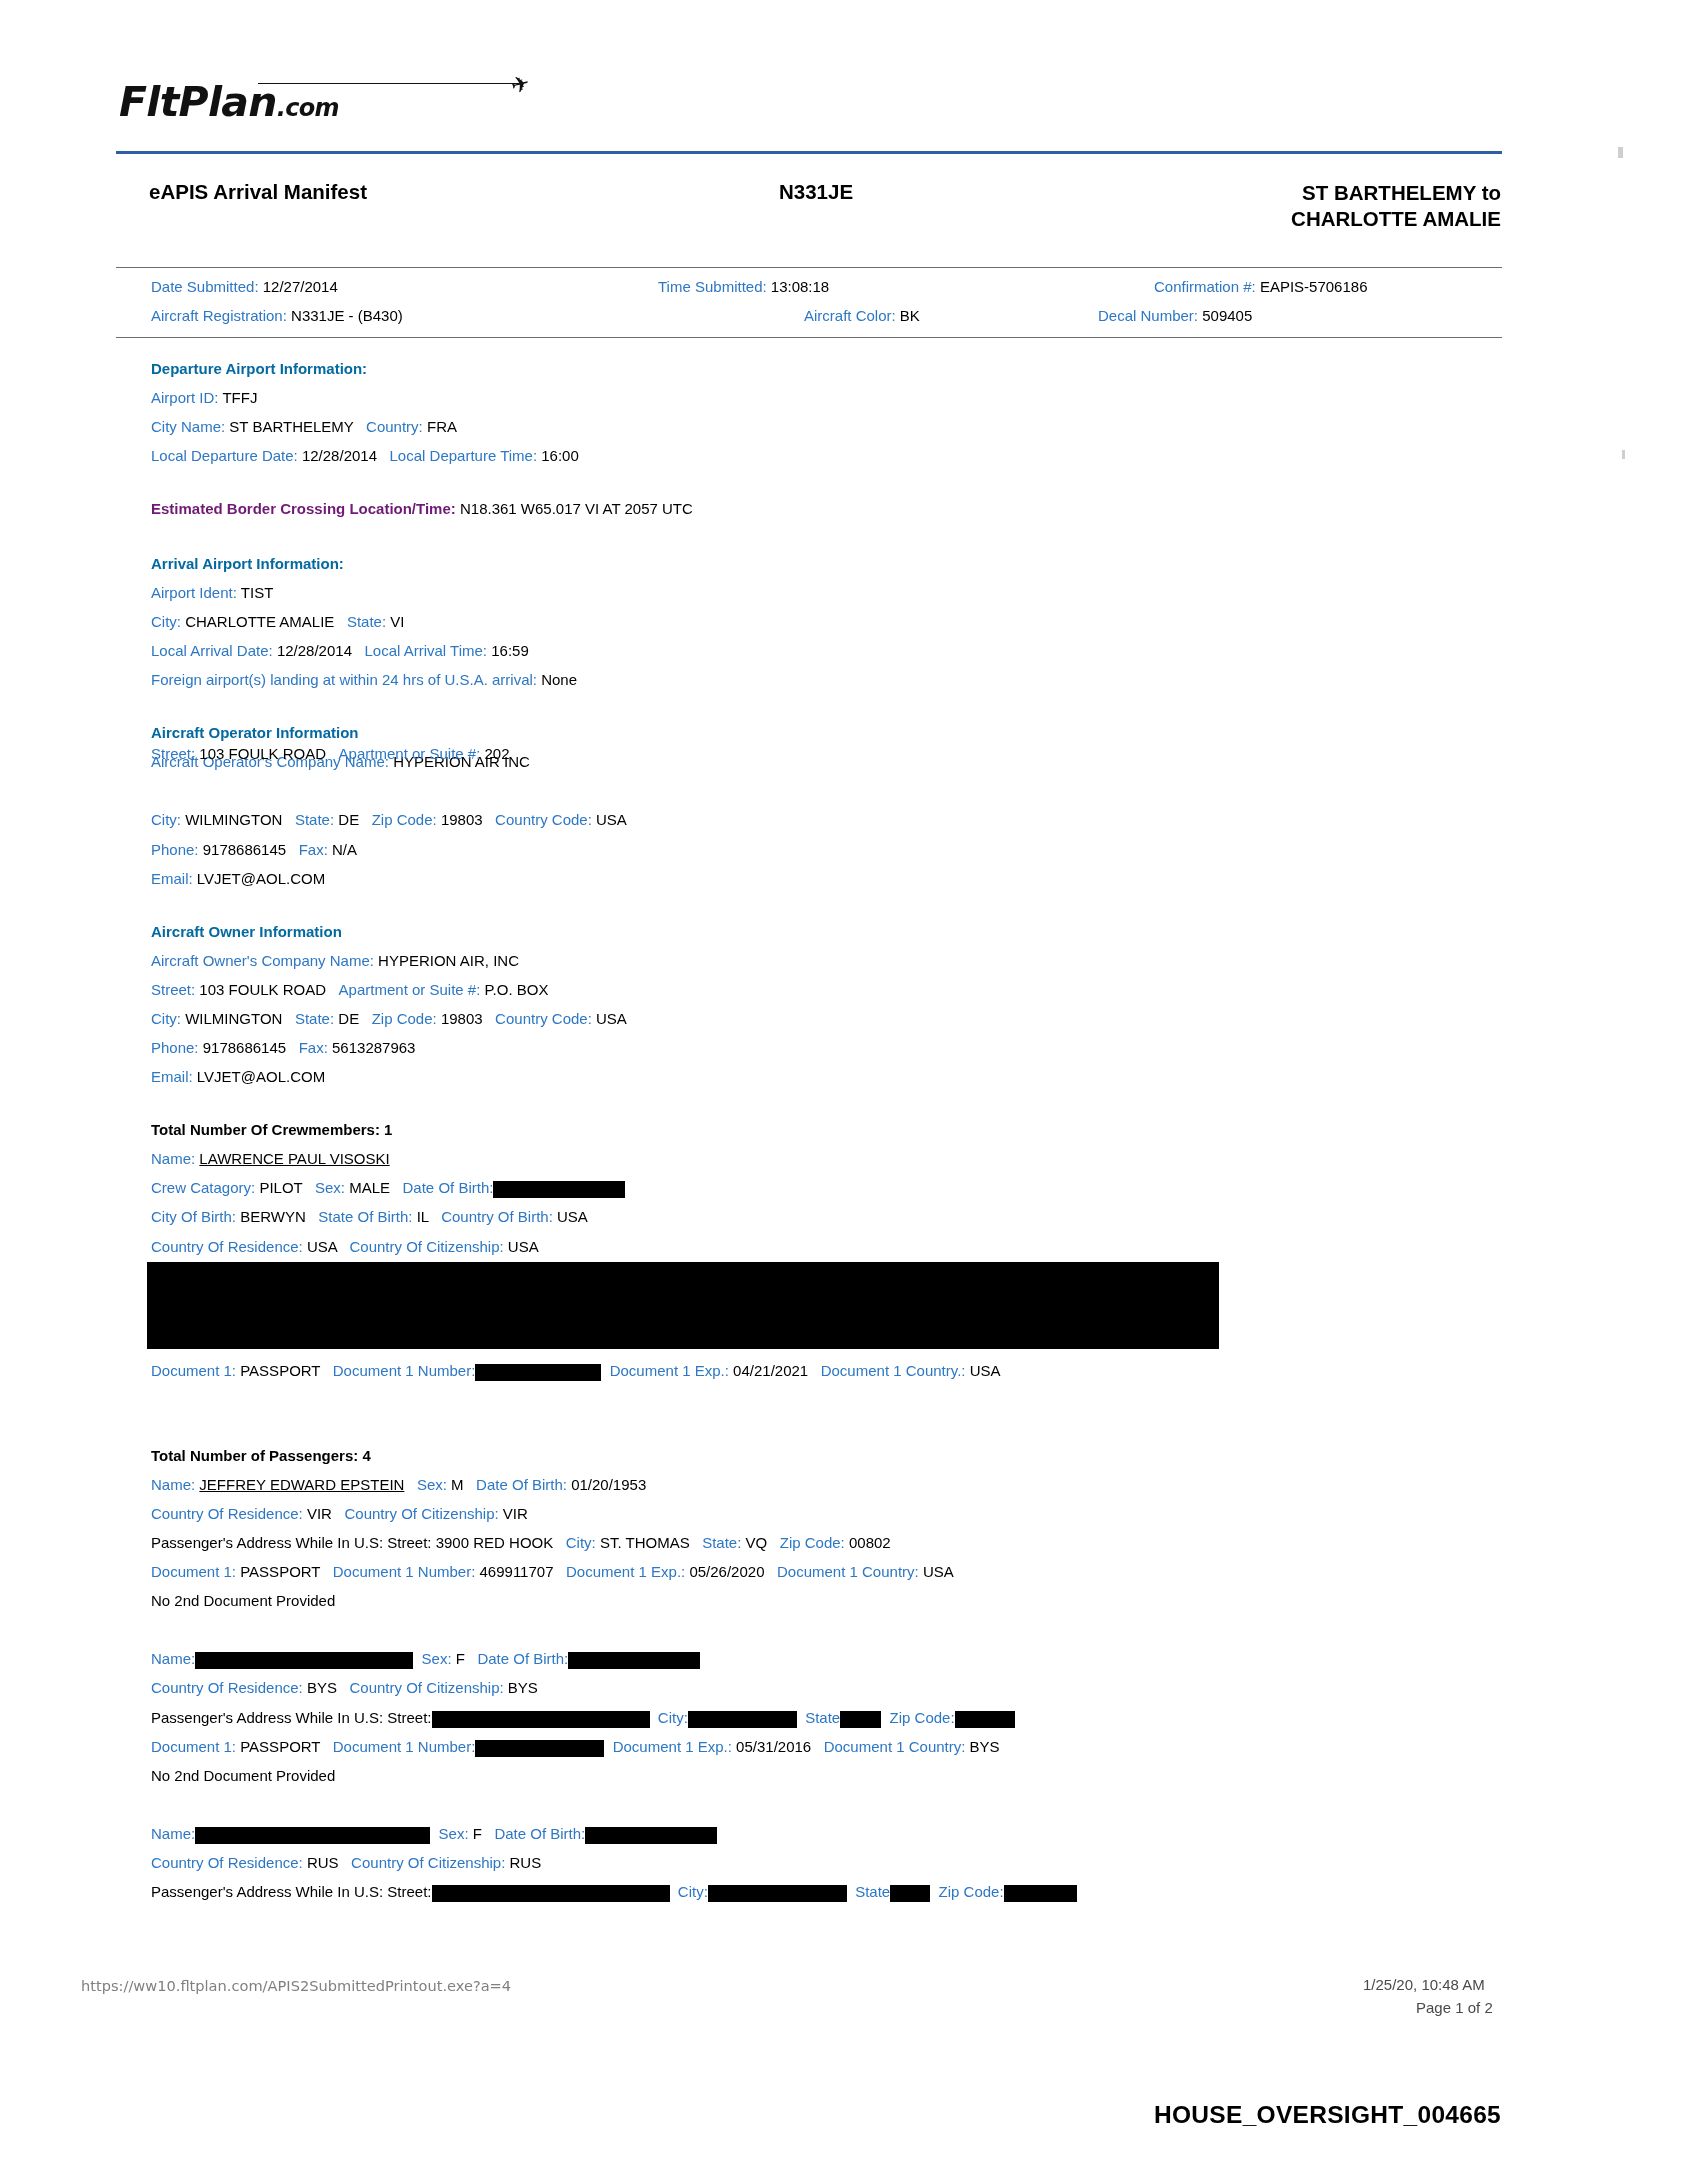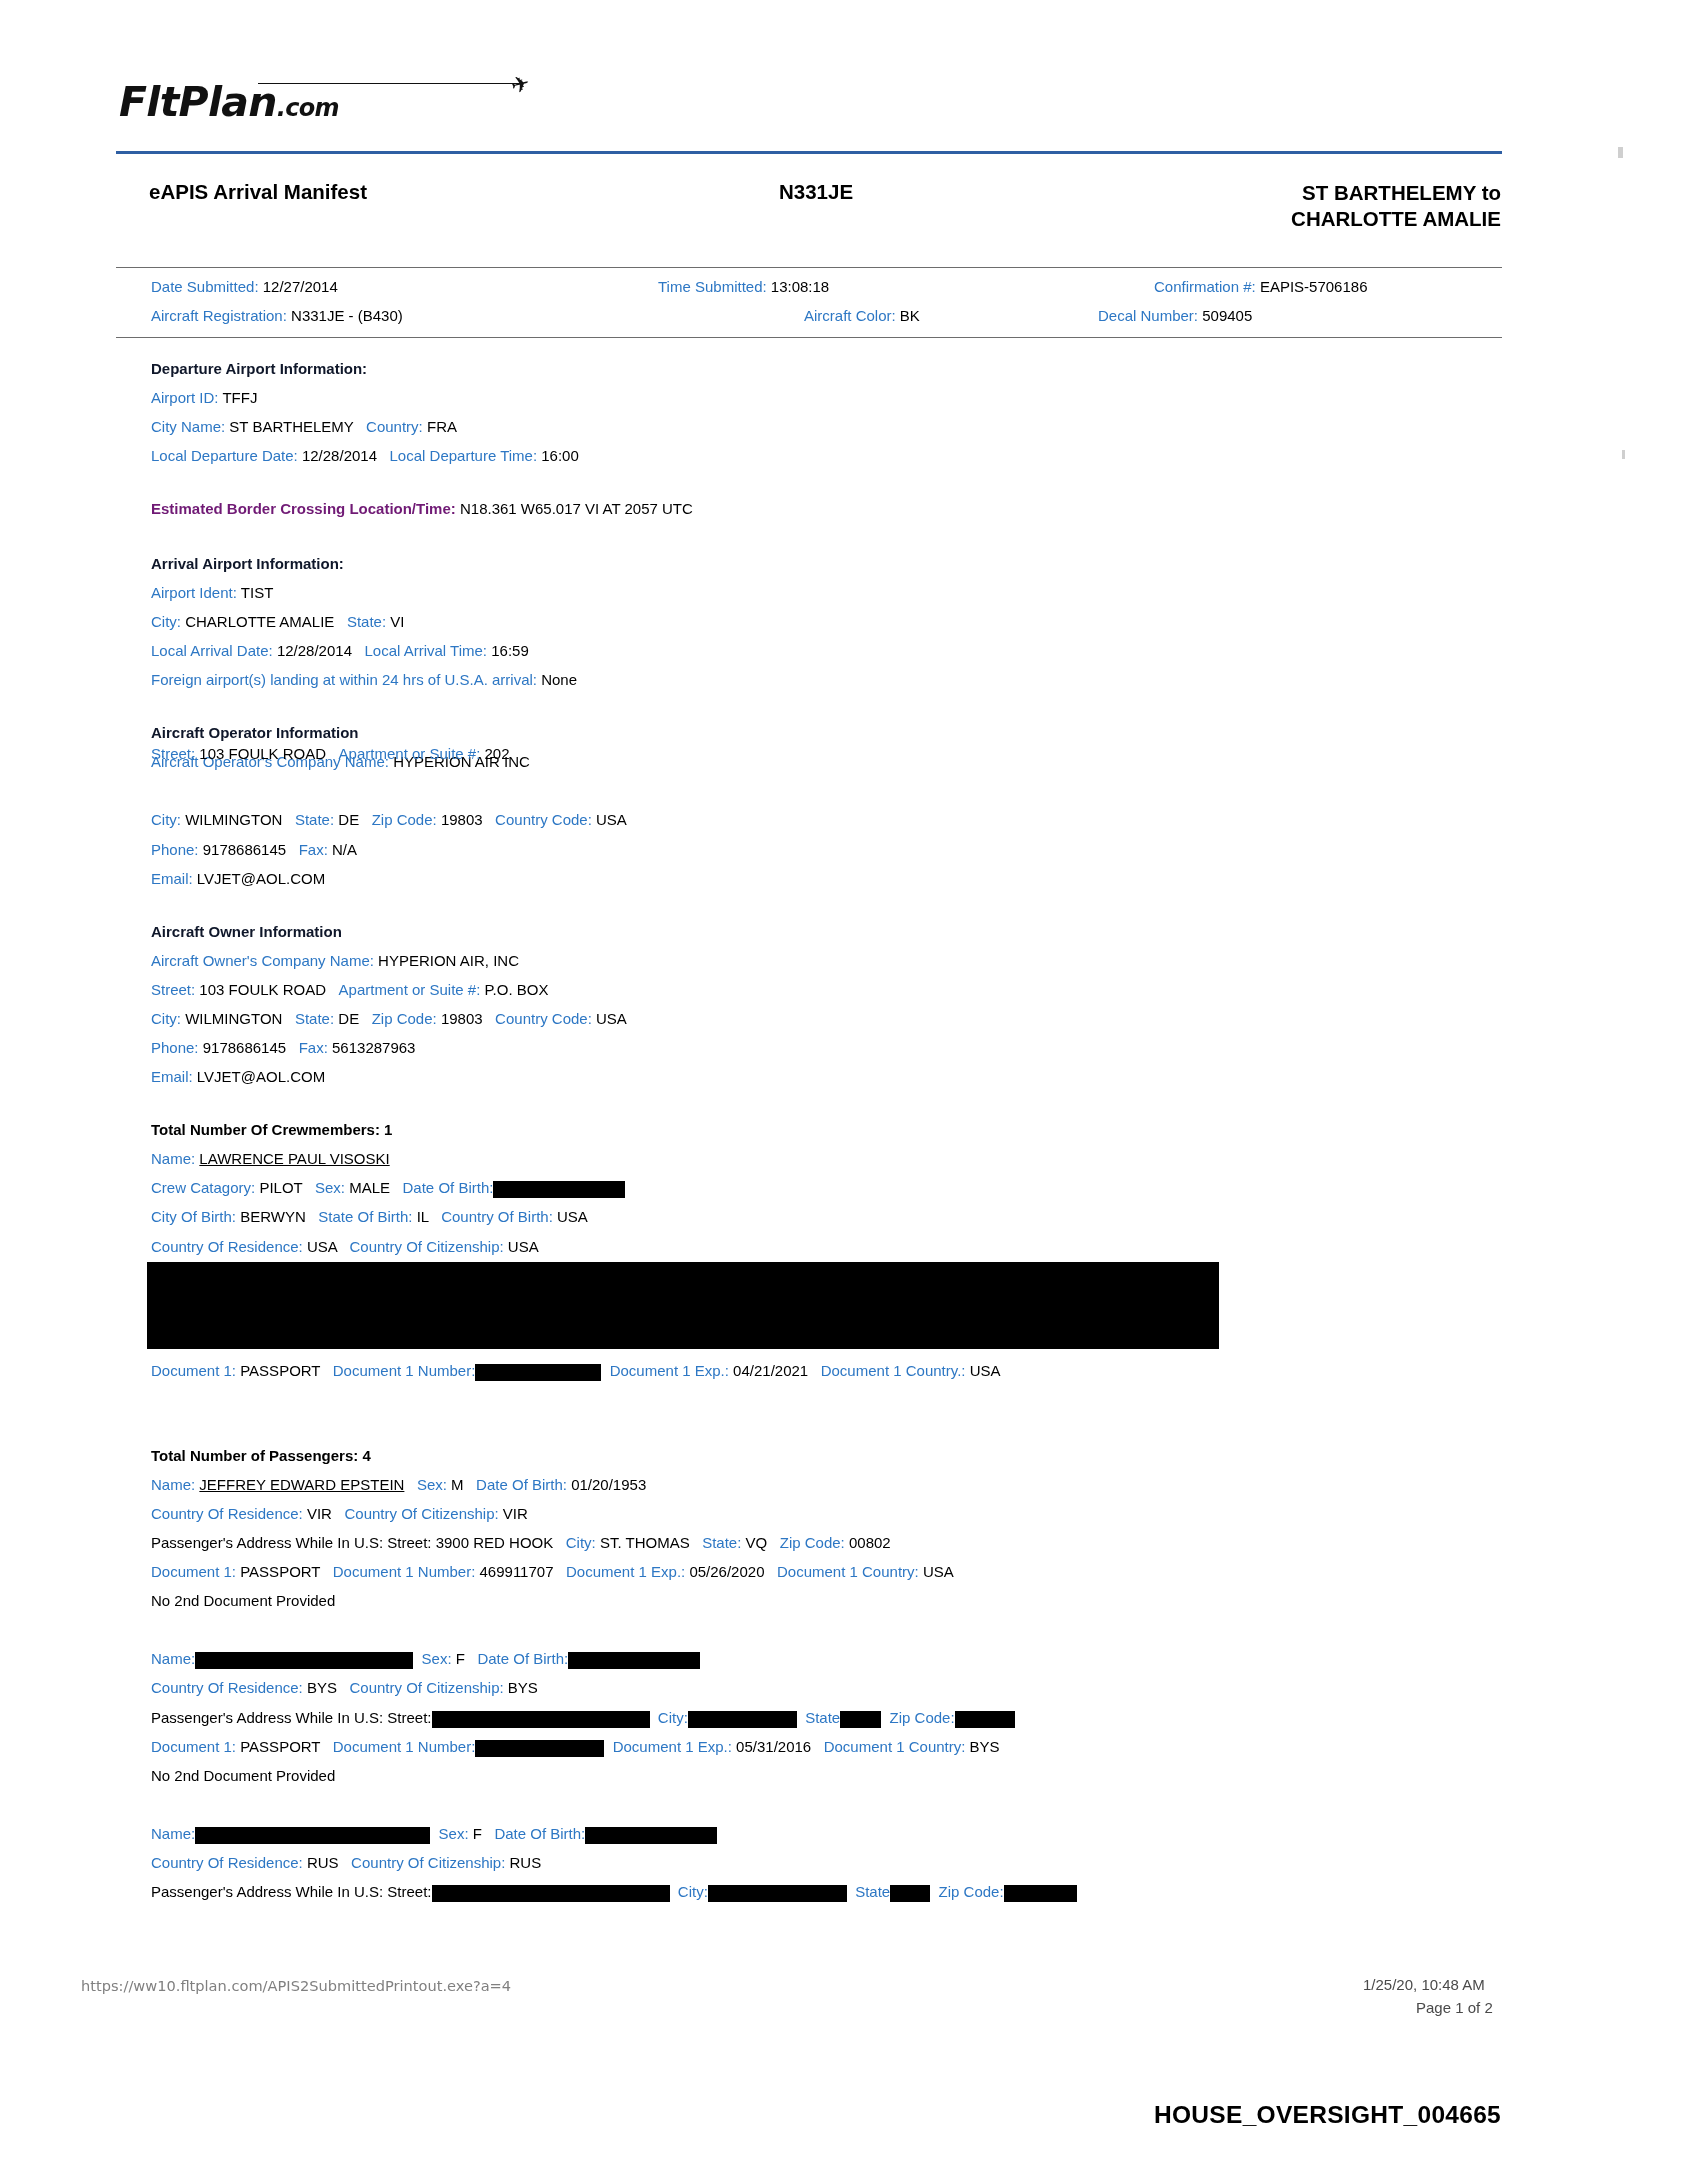--- a/index.html
+++ b/index.html
@@ -87,21 +87,21 @@
     color: #000;
   }
   .hdr-left  { left: 149px; }
   .hdr-mid   { left: 779px; }
   .hdr-right { left: 1197px; width: 304px; text-align: right; line-height: 1.25; }
 
   
   .lbl { color: #2d77c4; }
   .val { color: #000; }
   .sect-title {
-    color: #0f172a;
+    color: #0369a1;
     font-weight: bold;
   }
   .line {
     position: absolute;
     font-size: 15px;
     white-space: nowrap;
     line-height: 1.0;
   }
   .lbl-blue-bold { color: #701a75; font-weight: bold; }
   .underline-name { text-decoration: underline; }

